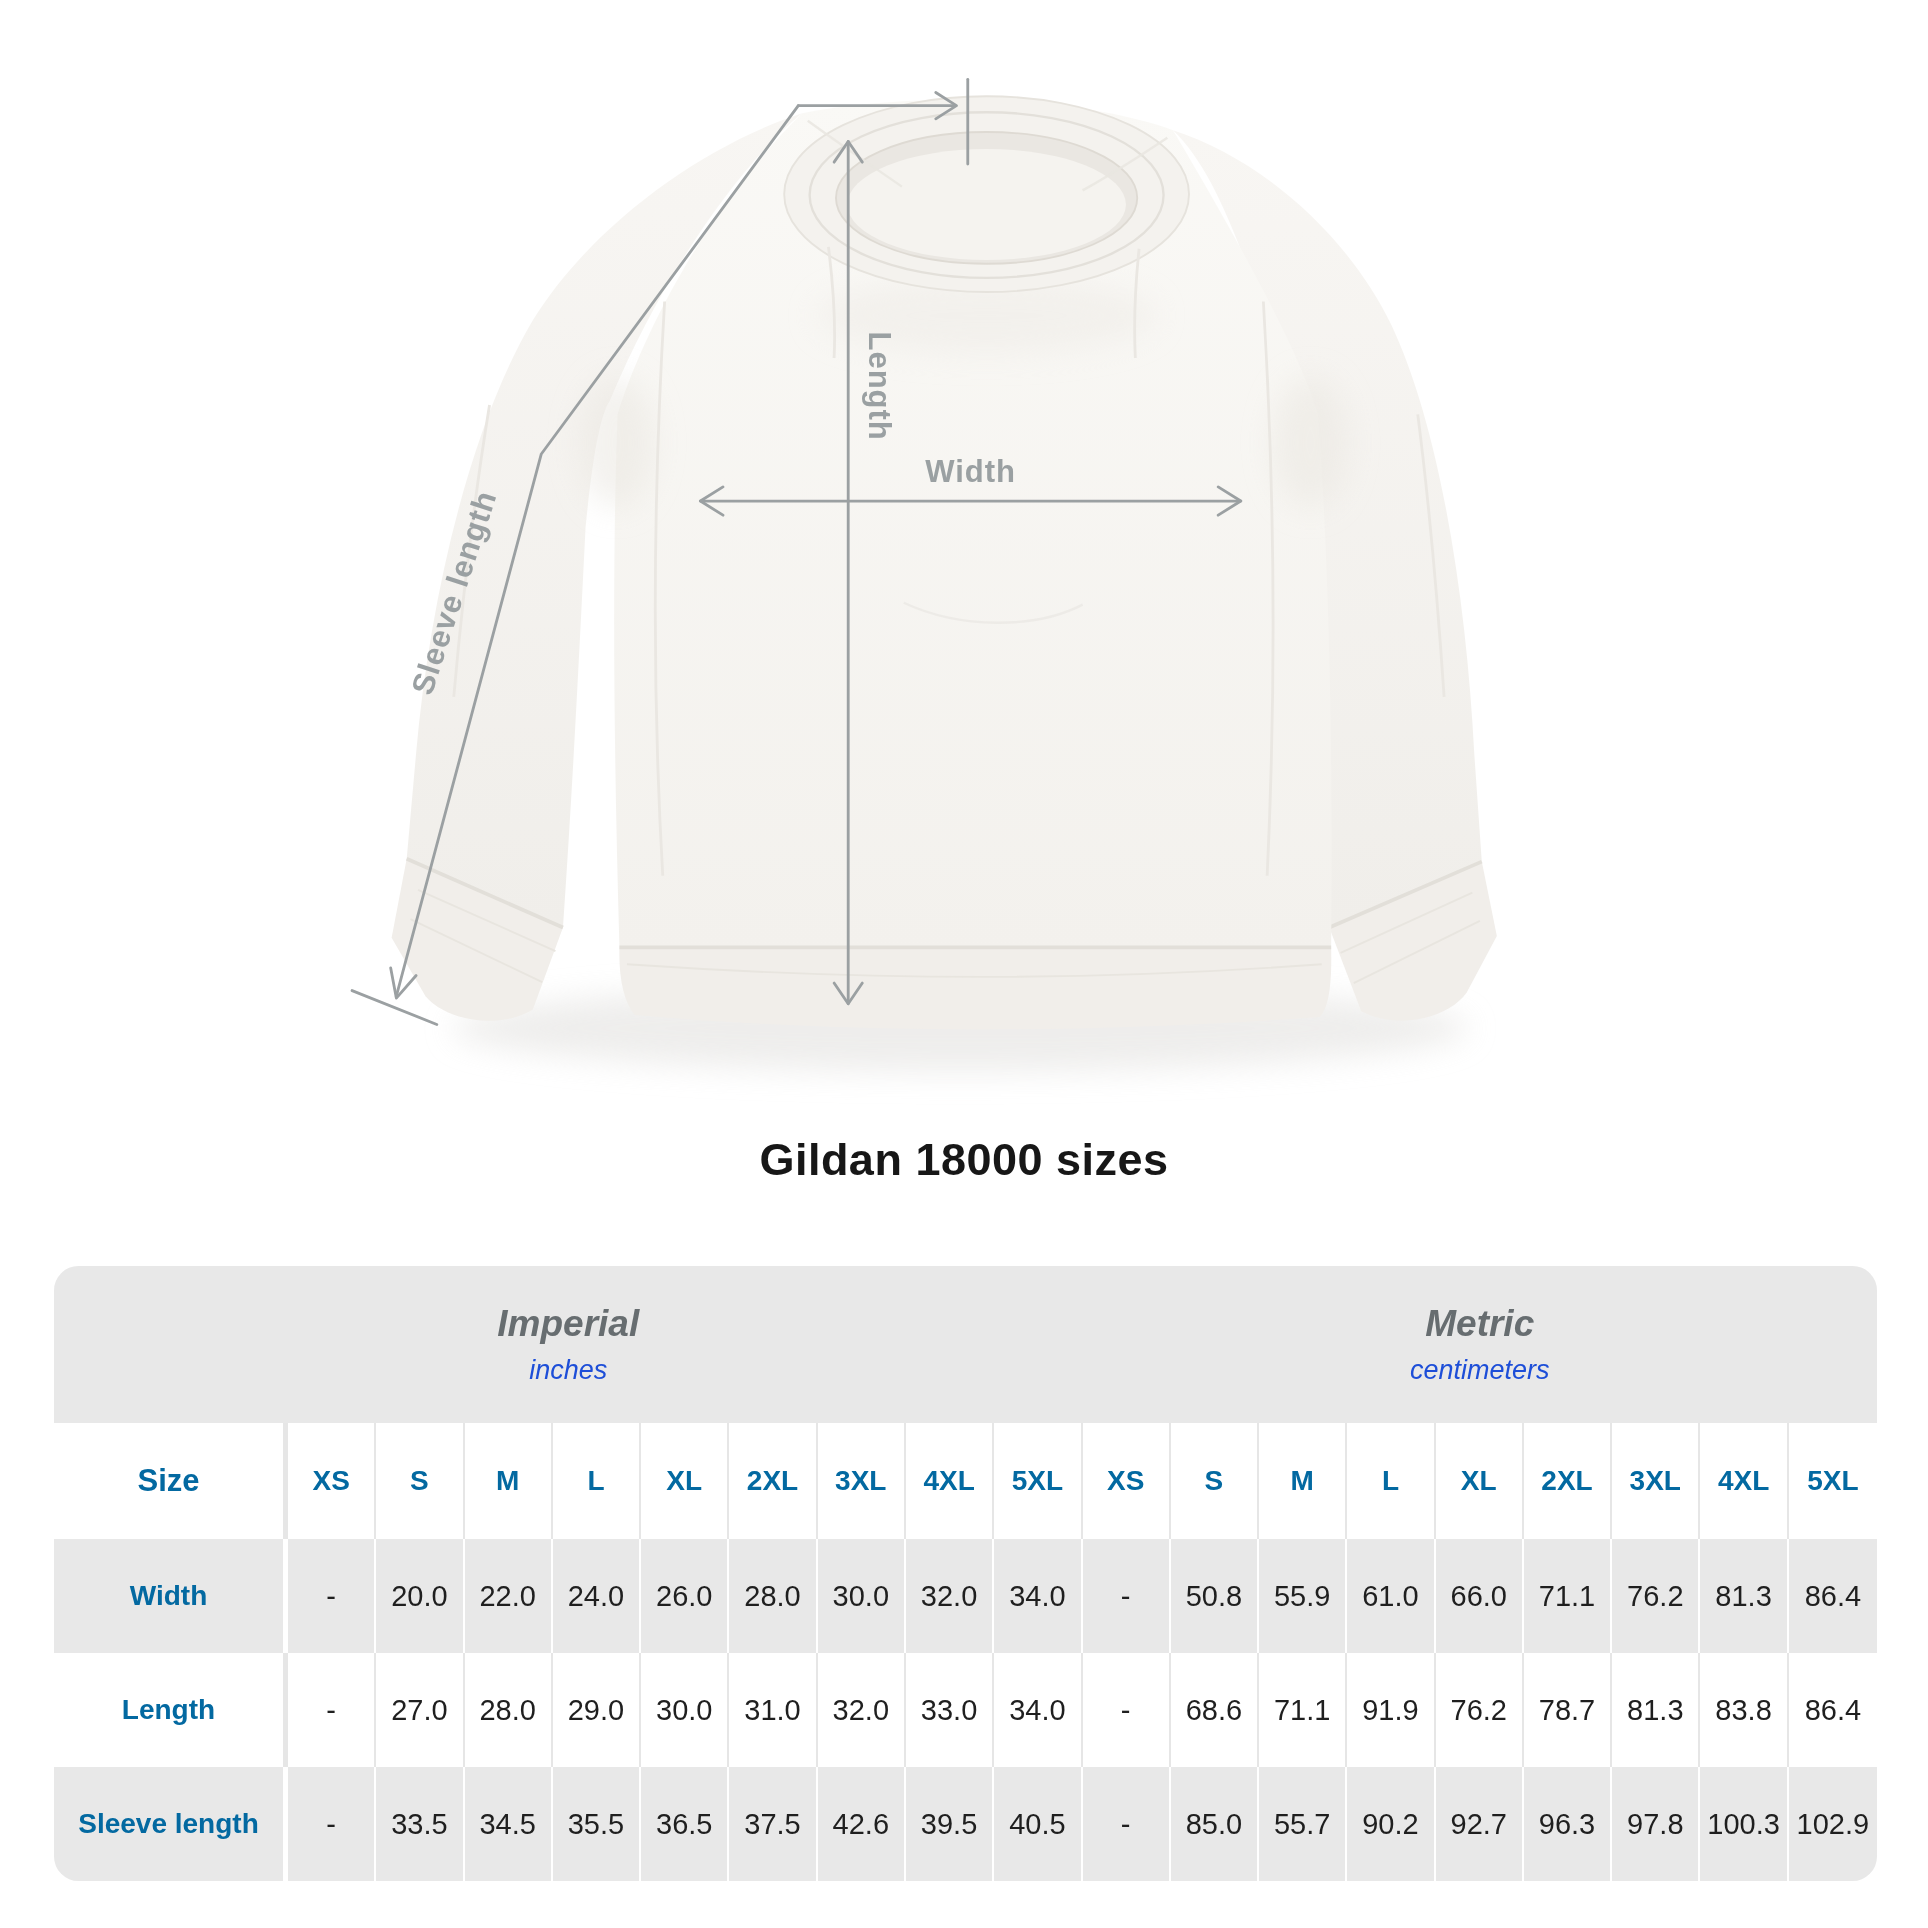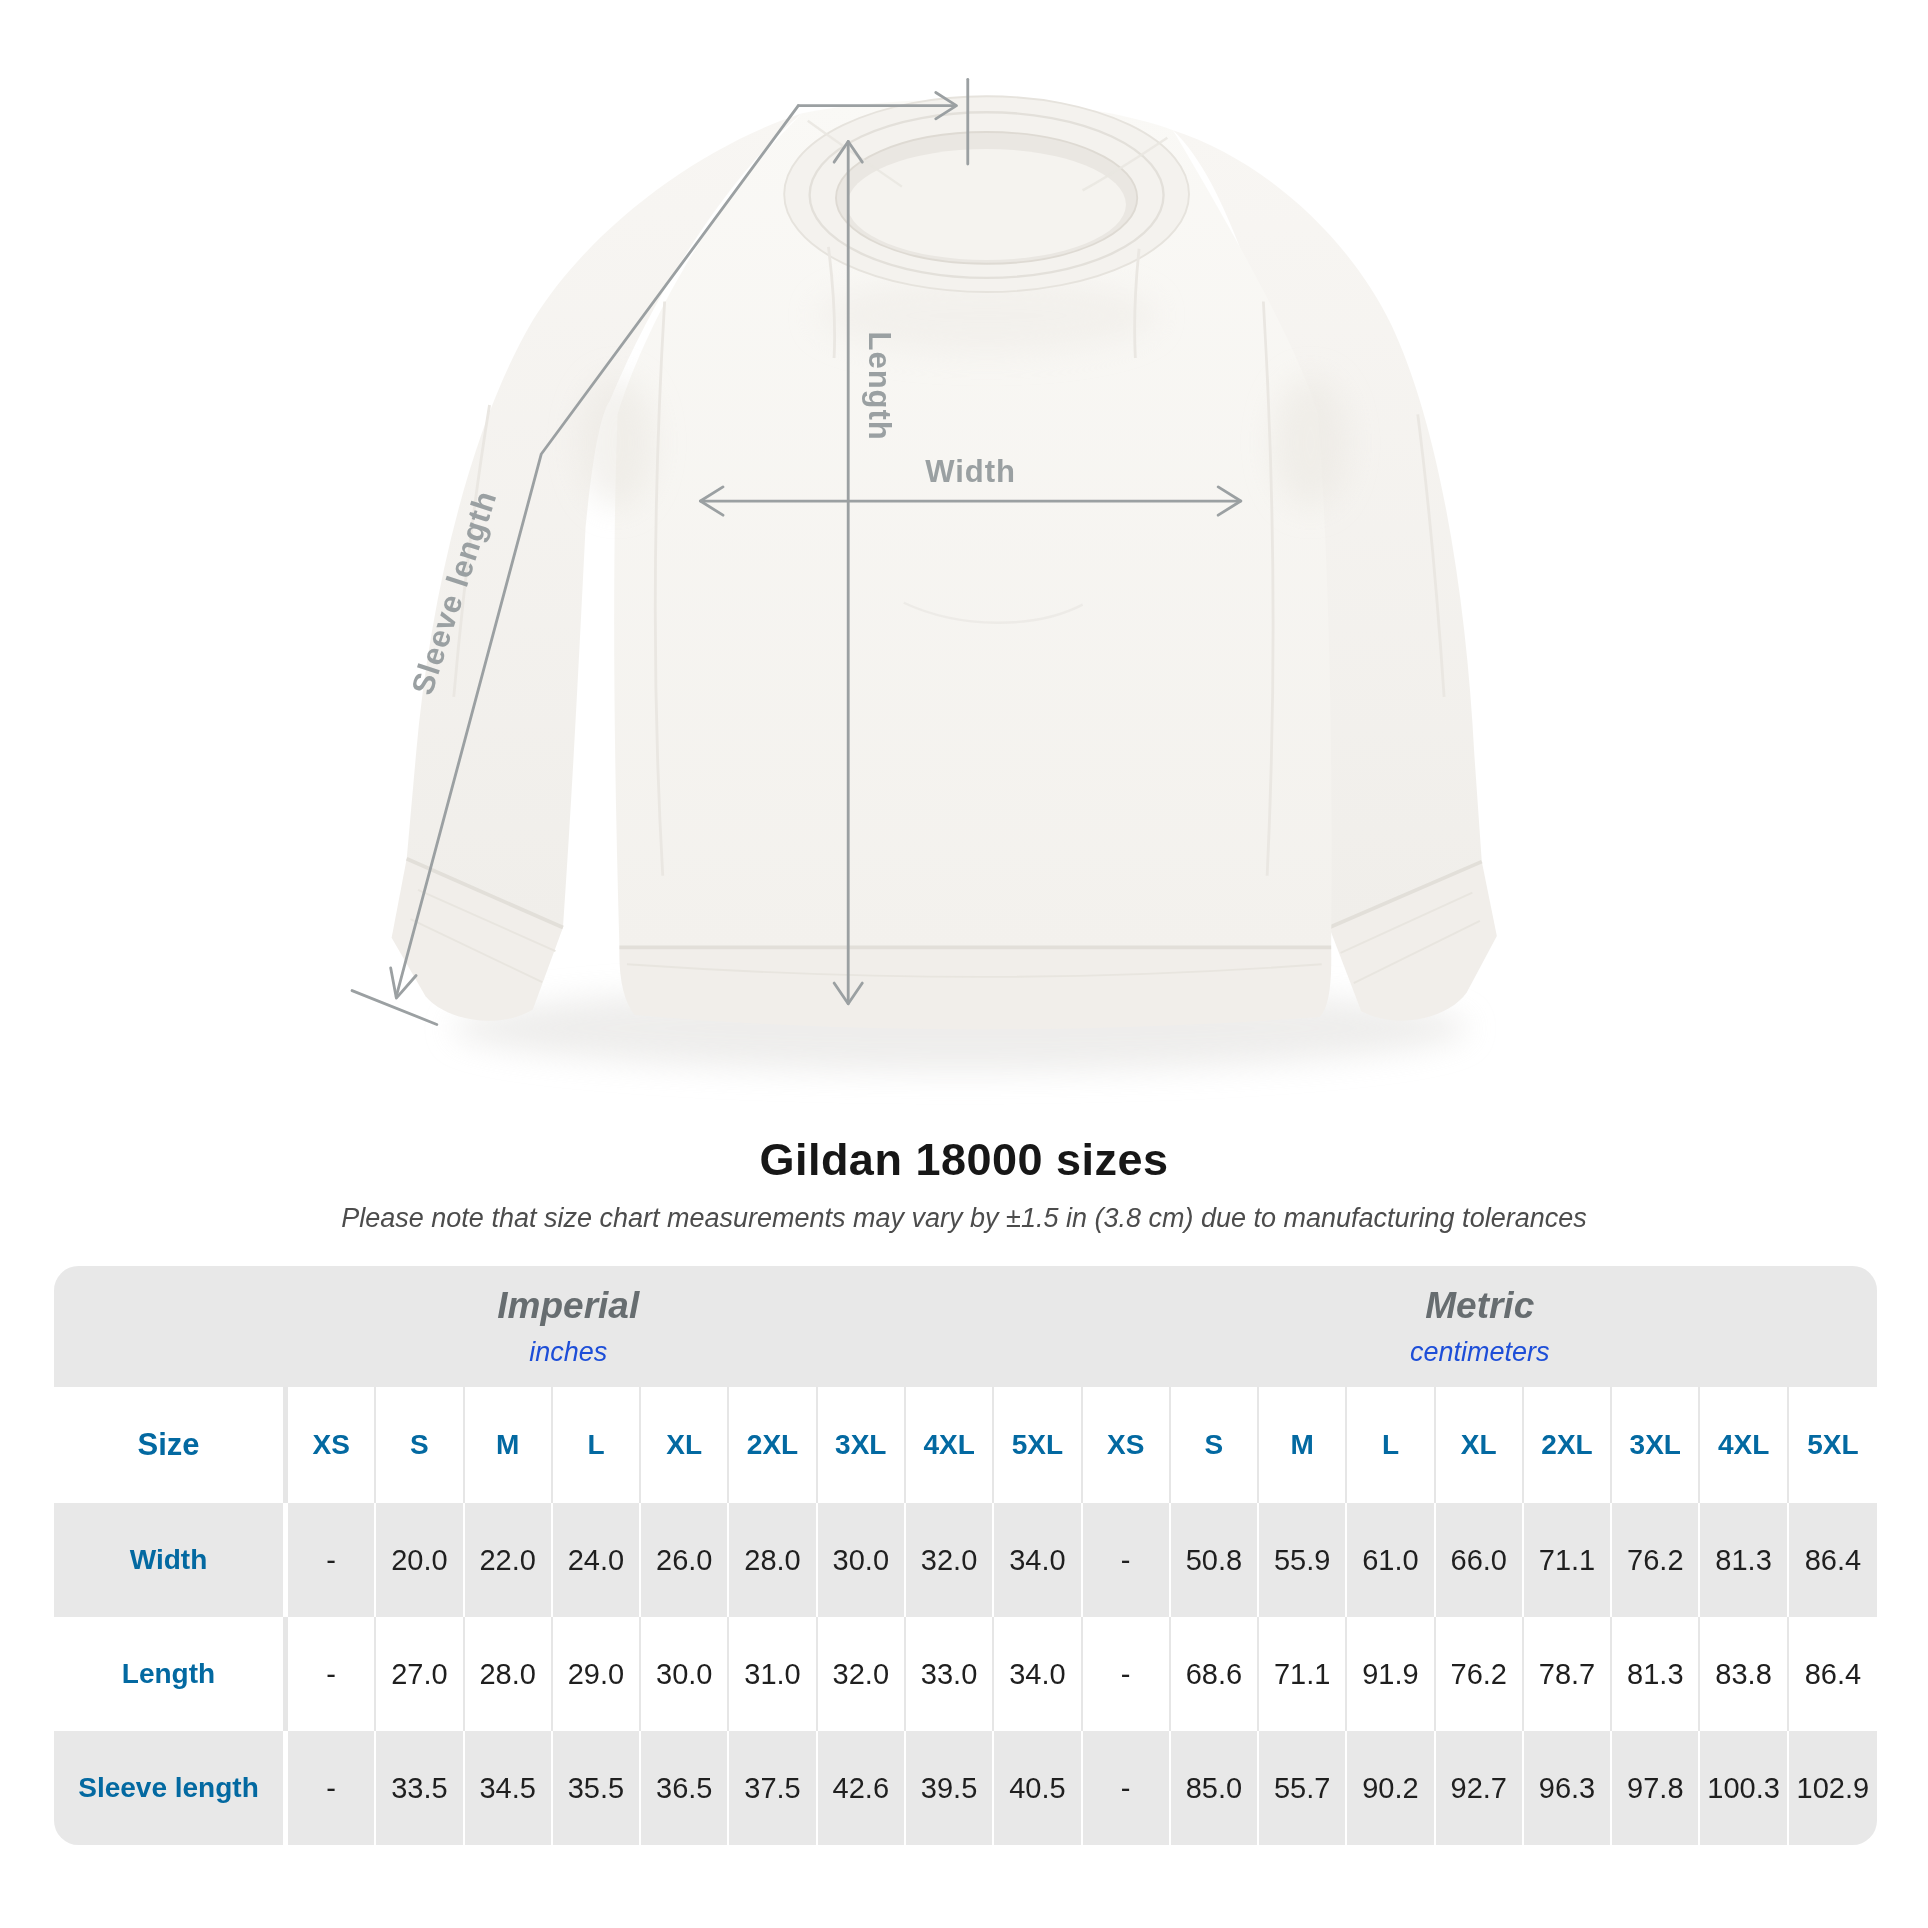--- a/index.html
+++ b/index.html
@@ -10,21 +10,21 @@
   .figure-wrap{position:absolute;top:0;left:0;width:1928px;height:1116px}
   .figure-wrap svg{display:block}
 
   .heading{position:absolute;top:1126px;left:0;width:1928px;text-align:center}
   .heading h1{margin:8px;font-size:45px;font-weight:bold;color:#171717;letter-spacing:0.5px}
   .heading p{margin:17px 0 0;font-style:italic;font-size:27px;color:#4c4c4c}
 
   .table-wrap{position:absolute;left:54px;top:1266px;width:1823px}
   .band-row{
     display:grid;grid-template-columns:234px repeat(18,1fr);
-    height:121px;background:#e8e8e8;border-radius:24.5px 24.5px 0 0;
+    height:157px;background:#e8e8e8;border-radius:24.5px 24.5px 0 0;
   }
   .band-cell{grid-row:1;display:flex;flex-direction:column;align-items:center;justify-content:center;gap:9.4px}
   .band-cell.imperial{grid-column:1/11}
   .band-cell.metric{grid-column:11/20}
   .group-name{font-size:37px;font-weight:bold;font-style:italic;color:#676d70}
   .group-unit{font-size:27px;font-style:italic;color:#1d4ed8}
 
   .trow{display:grid;grid-template-columns:234px repeat(18,1fr);height:114px}
   .trow.thead{height:116px;background:#ffffff}
   .trow.white{background:#ffffff}
@@ -123,21 +123,20 @@
   <g fill="#9aa0a2" font-family="Liberation Sans, sans-serif" font-weight="bold" font-size="33" letter-spacing="1">
     <text x="1031" y="512" text-anchor="middle">Width</text>
     <text transform="translate(923 352) rotate(90)">Length</text>
     <text transform="translate(458 740) rotate(-72)">Sleeve length</text>
   </g>
 </svg>
 </div>
 
 <div class="heading">
   <h1>Gildan 18000 sizes</h1>
-  <p>Please note that size chart measurements may vary by ±1.5 in (3.8 cm) due to manufacturing tolerances</p>
 </div>
 
 <div class="table-wrap">
   <div class="band-row">
     <div class="band-cell imperial">
       <div class="group-name">Imperial</div>
       <div class="group-unit">inches</div>
     </div>
     <div class="band-cell metric">
       <div class="group-name">Metric</div>

